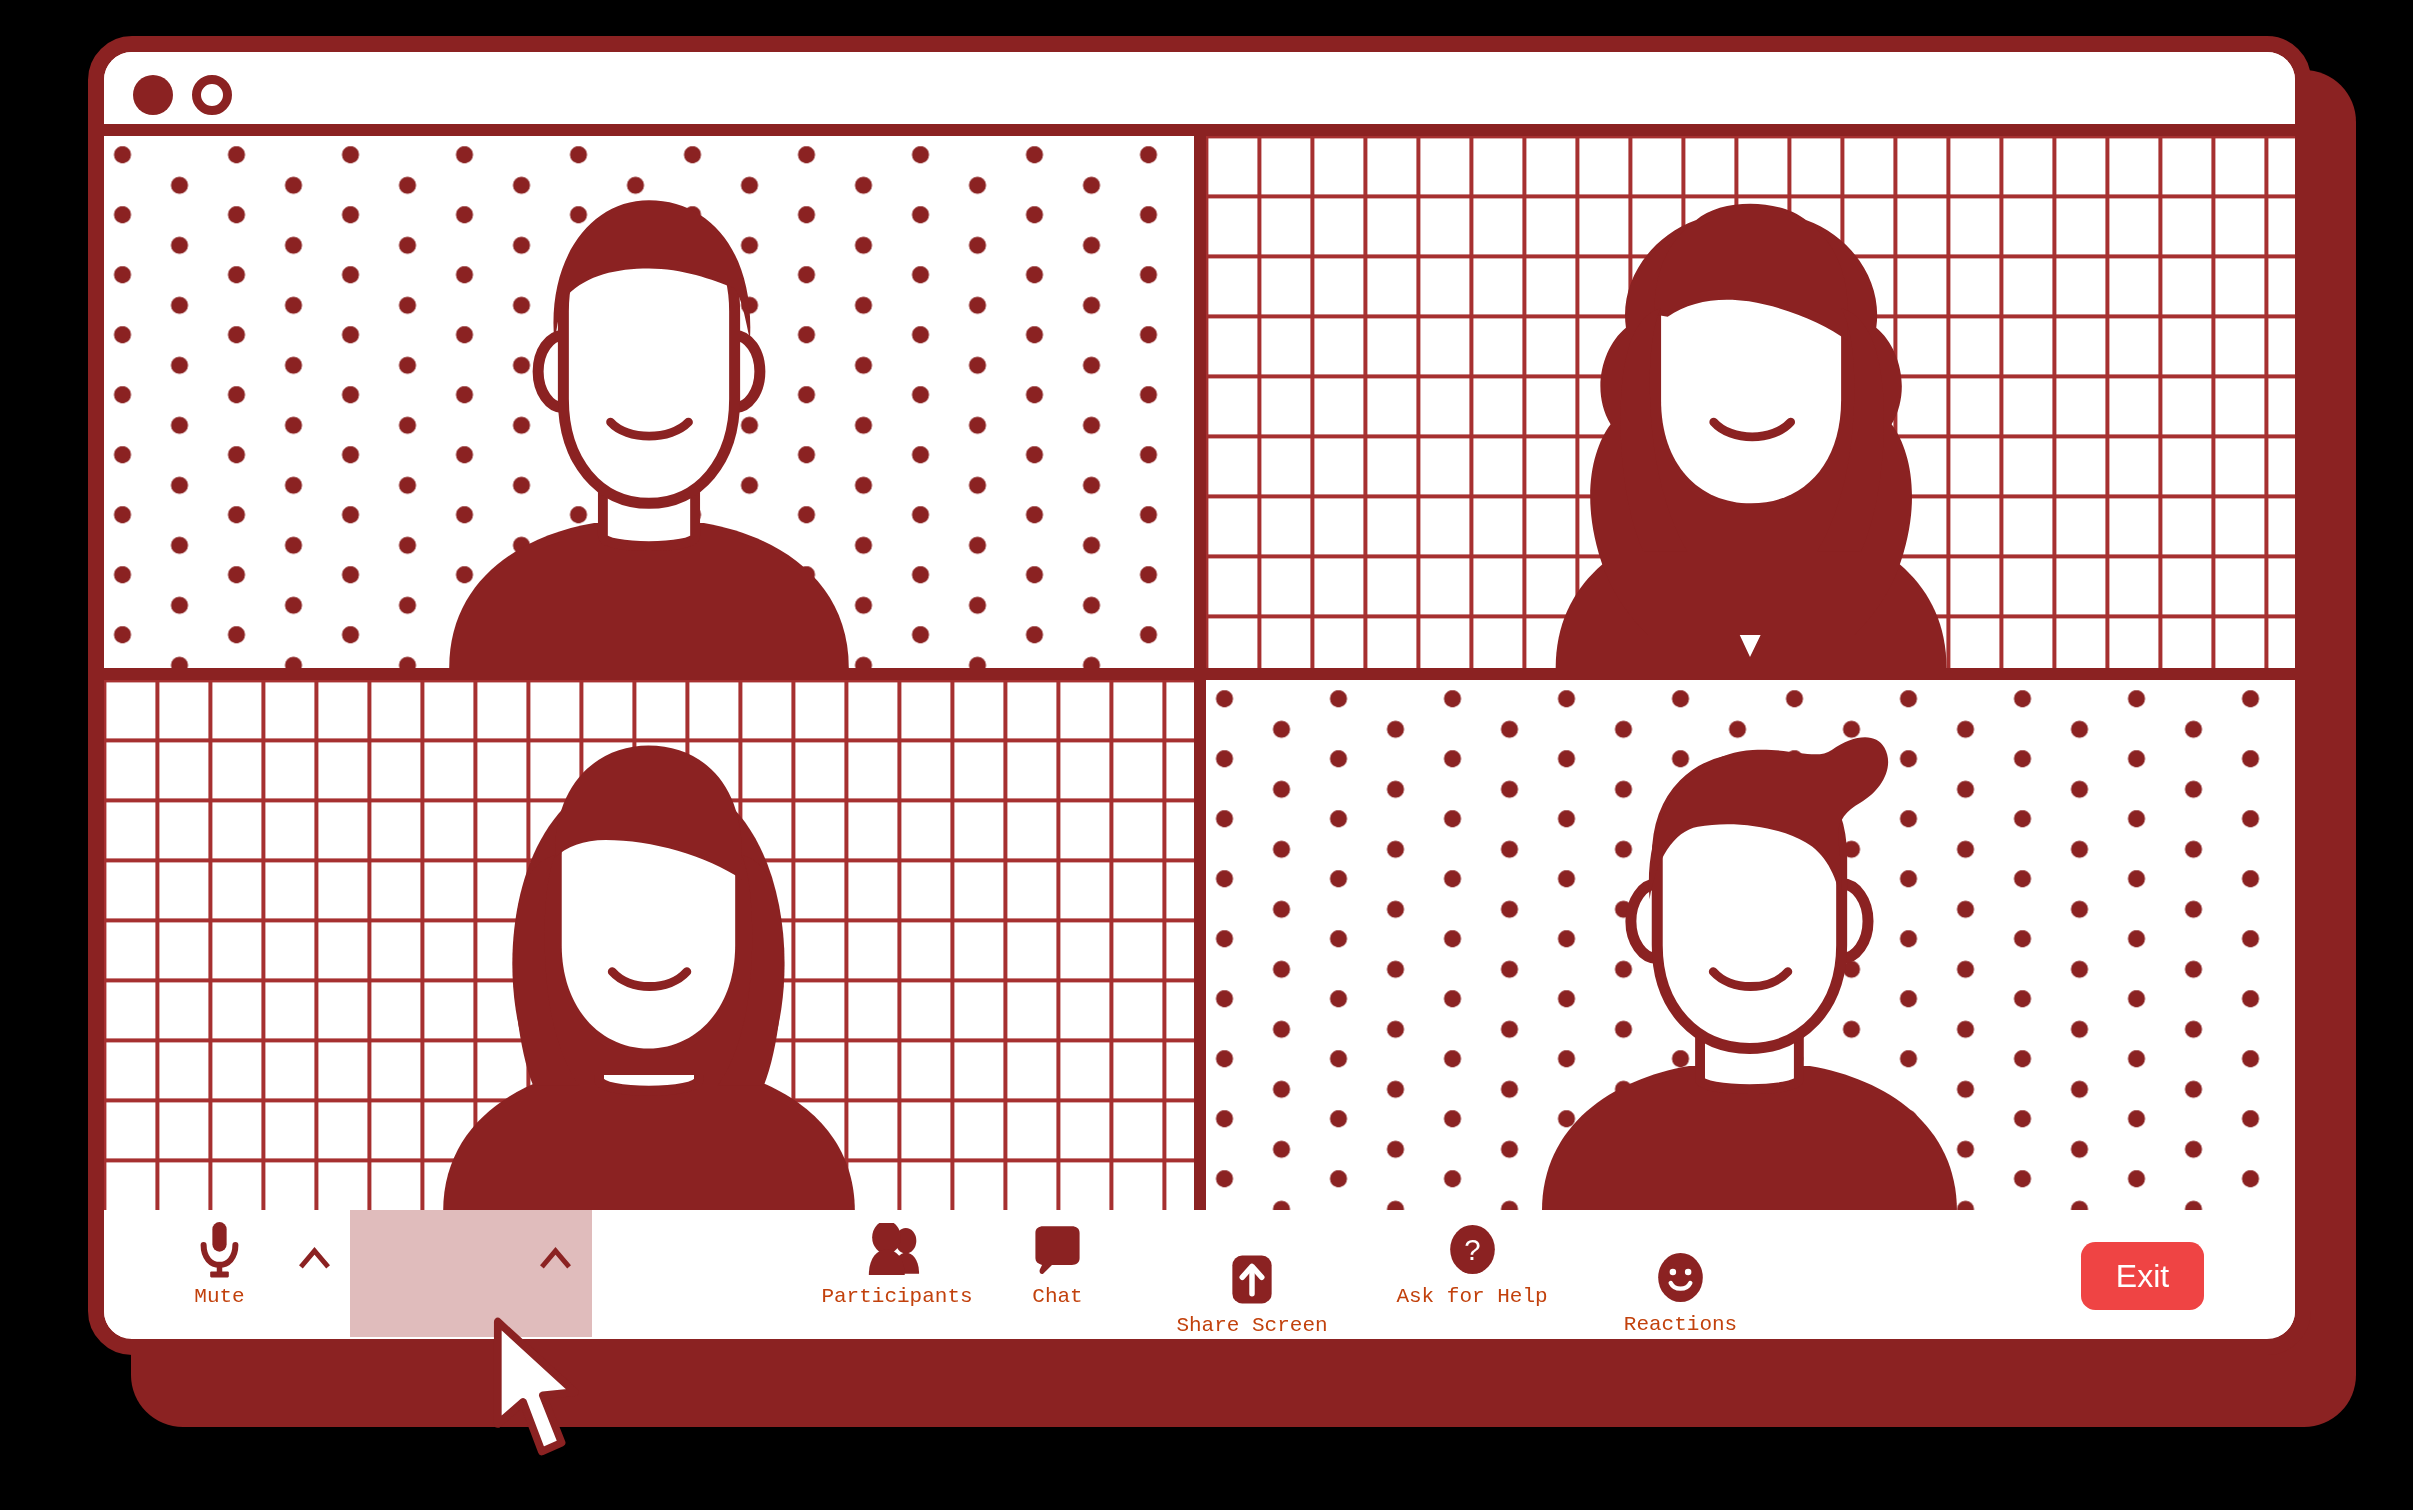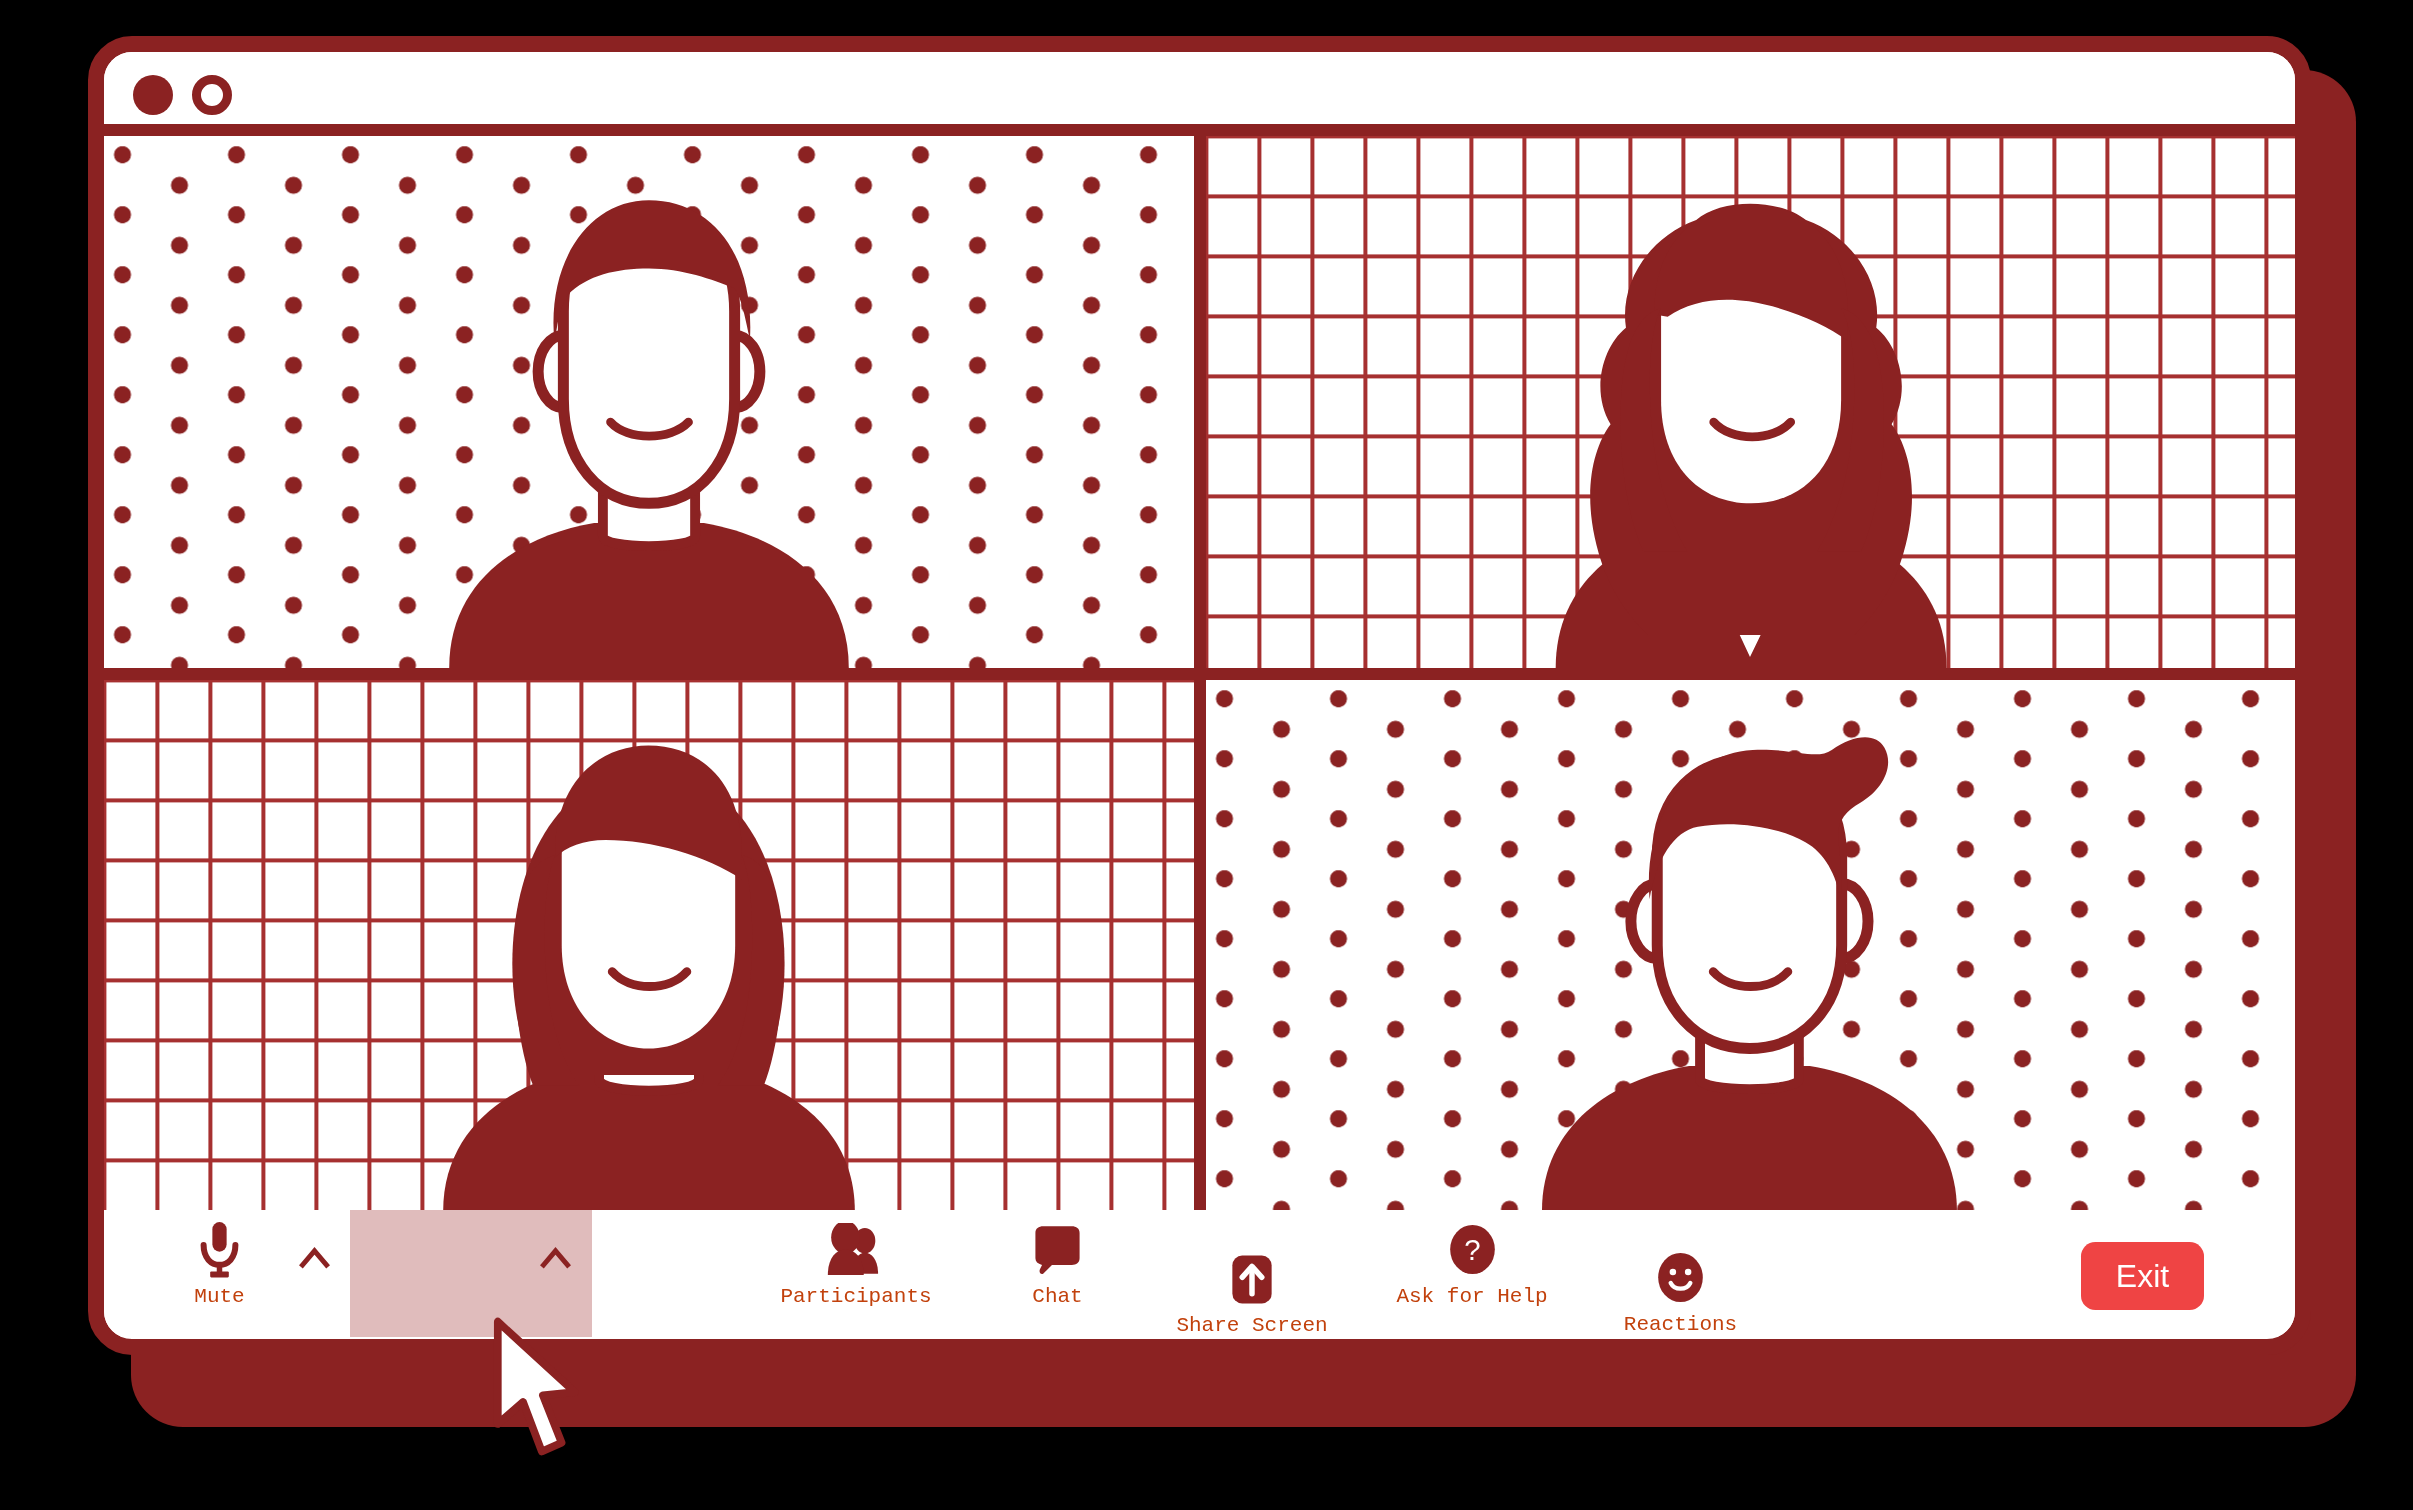--- a/index.html
+++ b/index.html
@@ -328,21 +328,21 @@
         <path d="M10 44 L32 18 L54 44" fill="none" stroke="#8B2222" stroke-width="9" stroke-linecap="square"></path>
       </svg>
     </div>
 
     <div class="chevron" style="left:434px;">
       <svg width="35" height="35" viewBox="0 0 64 64" xmlns="http://www.w3.org/2000/svg">
         <path d="M10 44 L32 18 L54 44" fill="none" stroke="#8B2222" stroke-width="9" stroke-linecap="square"></path>
       </svg>
     </div>
 
-    <div class="tool-item" style="left:667px;width:170px;">
+    <div class="tool-item" style="left:708px;width:170px;">
       <div class="tool-icon-wrap">
         <svg width="62" height="53" viewBox="0 0 112 96" xmlns="http://www.w3.org/2000/svg">
           <ellipse cx="72" cy="32" rx="19" ry="23" fill="#8B2222"></ellipse>
           <path d="M50 92 C50 68 60 54 72 54 C85 54 96 68 96 92 Z" fill="#8B2222"></path>
           <ellipse cx="37" cy="26" rx="26" ry="30" fill="#8B2222"></ellipse>
           <path d="M5 94 C5 66 18 48 37 48 C56 48 70 66 70 94 Z" fill="#8B2222"></path>
         </svg>
       </div>
       <div class="tool-label">Participants</div>
     </div>

